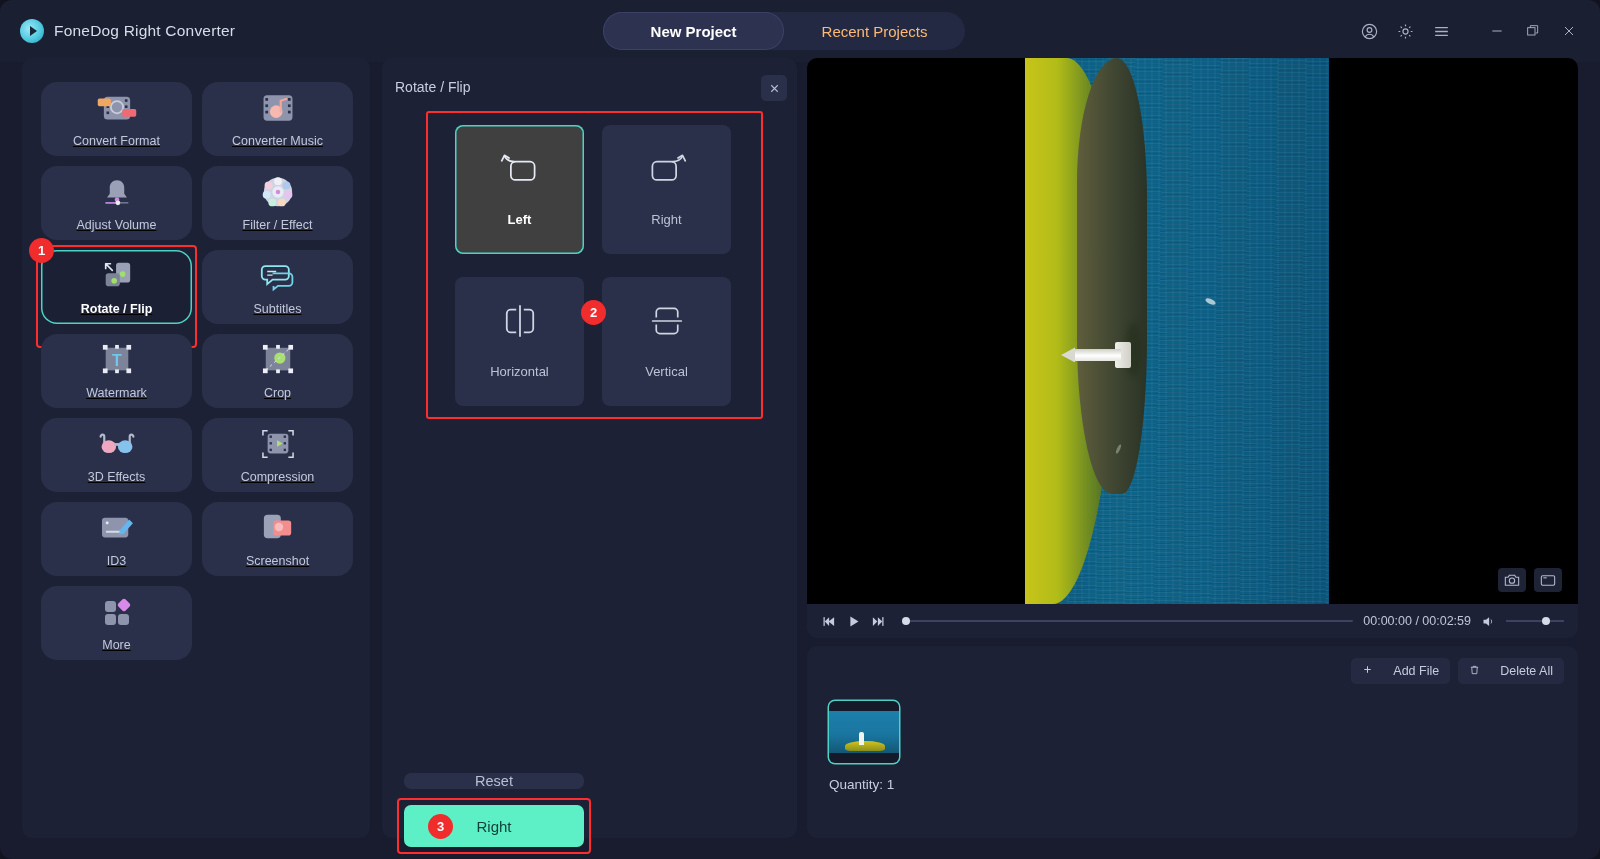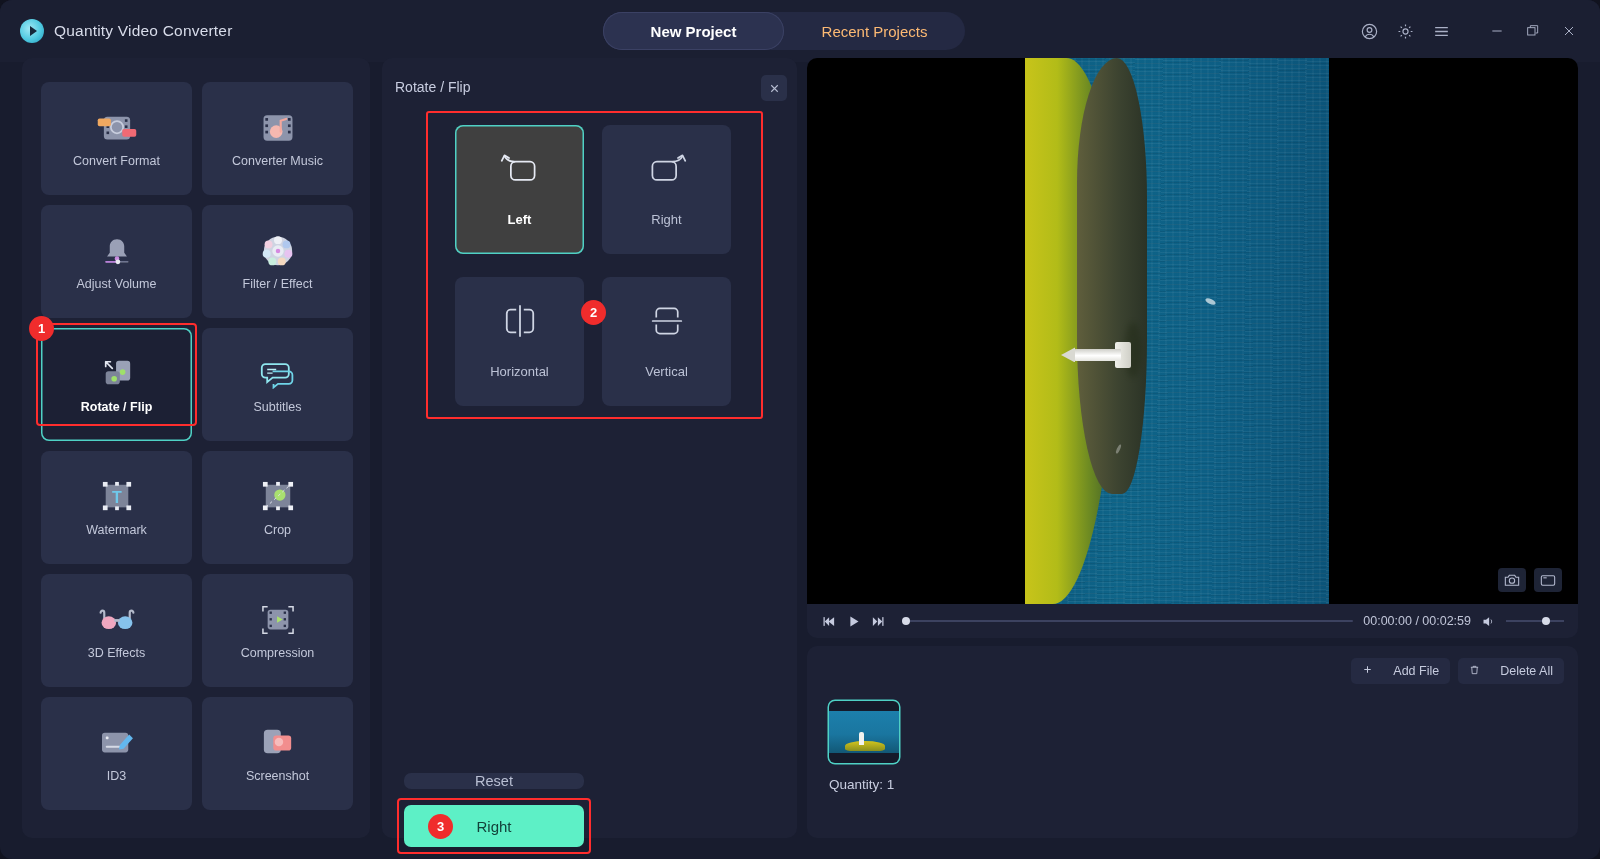--- a/index.html
+++ b/index.html
@@ -81,26 +81,26 @@
     border-radius: 10px;
   }
   .tool-grid {
     position: absolute; left: 19px; top: 24px;
     width: 312px;
     display: flex; flex-wrap: wrap;
     gap: 10px 10px;
   }
   .tool {
     position: relative;
-    width: 151px; height: 113px;
+    width: 151px; height: 74px;
     background: #2a3049;
-    border-radius: 8px;
+    border-radius: 16px;
     display: flex; flex-direction: column;
     align-items: center; justify-content: center;
-    gap: 8px; cursor: pointer;
+    gap: 8px; cursor: pointer; text-decoration: underline;
   }
   .tool-label {
     font-size: 12.5px; color: #c3c8da;
   }
   .tool.sel {
     background: #1c2034;
     box-shadow: inset 0 0 0 1.5px #4fd1c5;
   }
   .tool.sel .tool-label { color: #ffffff; font-weight: bold; }
   .tool-outline {
@@ -382,21 +382,21 @@
   }
 </style>
 </head>
 <body>
 
 <div class="app">
 
   <div class="titlebar">
     <div class="brand">
       <div class="brand-logo"></div>
-      <div class="brand-name">Quantity Video Converter</div>
+      <div class="brand-name">FoneDog Right Converter</div>
     </div>
 
     <div class="tabs">
       <div class="tab active">New Project</div>
       <div class="tab">Recent Projects</div>
     </div>
 
     <div class="win-ctrls">
       <div class="wc">
         <svg width="19" height="19" viewBox="0 0 24 24" fill="none" stroke="currentColor" stroke-width="1.5">
@@ -611,20 +611,31 @@
         <div class="icon-wrap">
           <svg width="34" height="32" viewBox="0 0 36 34">
             <rect x="3" y="3" width="18" height="25" rx="4" fill="#9ba2b8"></rect>
             <rect x="13" y="9" width="19" height="16" rx="3" fill="#f28e8e"></rect>
             <circle cx="19" cy="16" r="4.5" fill="#f7bcbc"></circle>
           </svg>
         </div>
         <div class="tool-label">Screenshot</div>
       </div>
 
+      <div class="tool">
+        <div class="icon-wrap">
+          <svg width="34" height="32" viewBox="0 0 34 32">
+            <rect x="5" y="5" width="11" height="11" rx="3" fill="#8d94ab"></rect>
+            <rect x="5" y="18" width="11" height="11" rx="3" fill="#8d94ab"></rect>
+            <rect x="18" y="18" width="11" height="11" rx="3" fill="#8d94ab"></rect>
+            <rect x="19" y="4" width="10" height="10" rx="2" fill="#d98ae8" transform="rotate(45 24 9)"></rect>
+          </svg>
+        </div>
+        <div class="tool-label">More</div>
+      </div>
 
     </div>
   </div>
 
   <div class="center-panel">
     <div class="center-title">Rotate / Flip</div>
     <div class="close-btn">
       <svg width="13" height="13" viewBox="0 0 24 24" stroke="currentColor" stroke-width="2">
           <path d="M6 6l12 12M18 6L6 18"></path>
         </svg>

